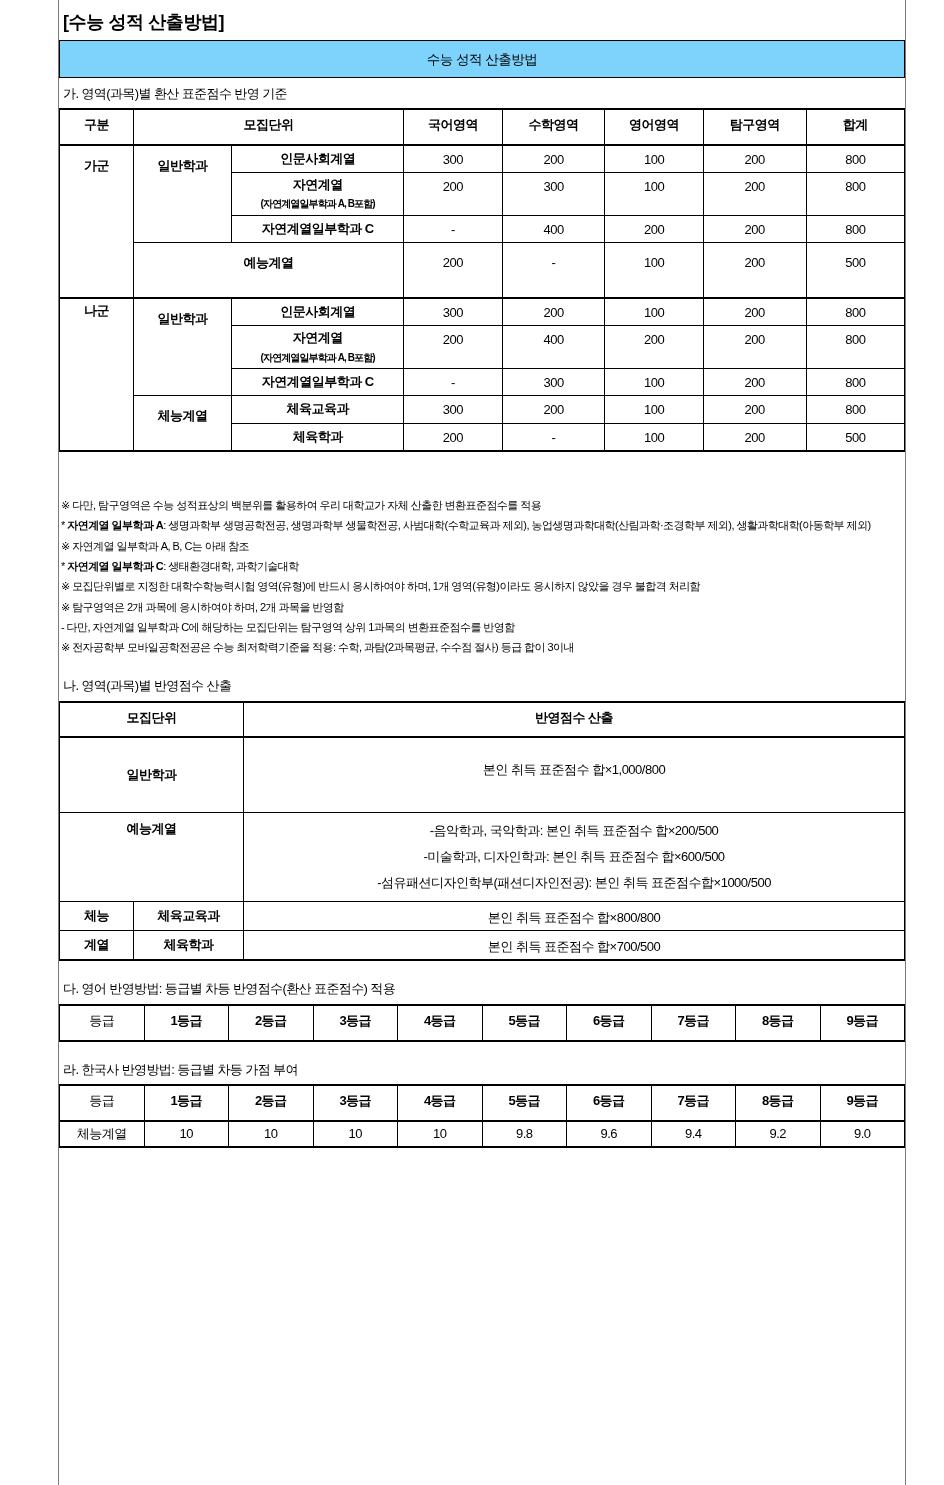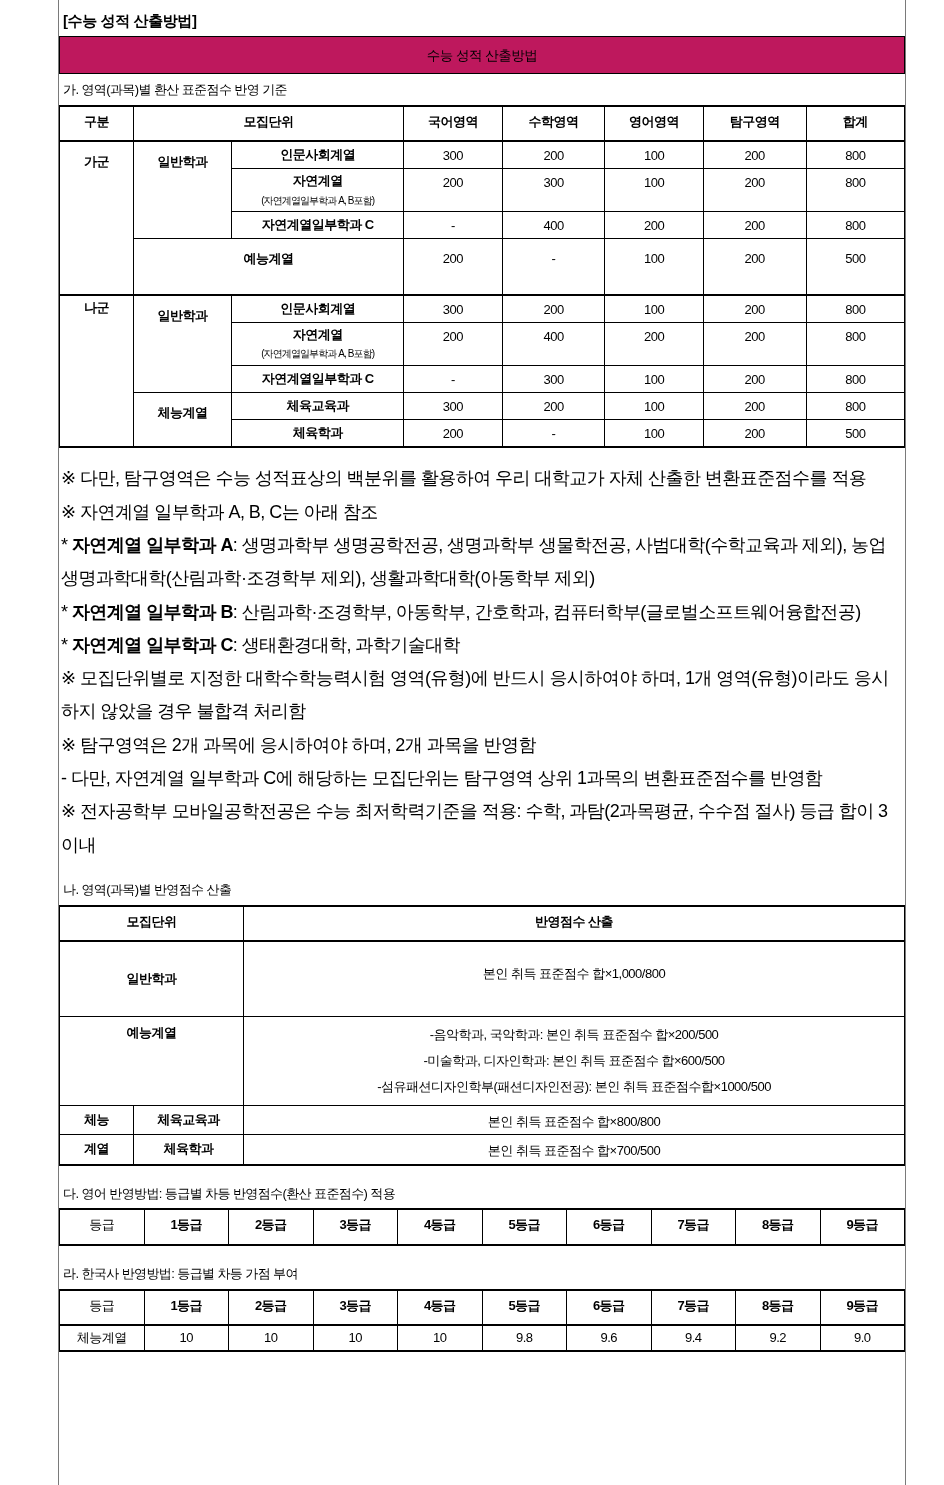--- a/index.html
+++ b/index.html
@@ -42,37 +42,37 @@
     position: absolute;
     left: 59px;
     top: 0;
     width: 846px;
     box-sizing: border-box;
     padding: 0;
   }
 
   
   .doc-heading {
-    font-size: 15px;
+    font-size: 18px;
     font-weight: bold;
     letter-spacing: -0.4px;
     margin: 12px 0 6px 4px;
     line-height: 1.2;
   }
 
   
   .title-box {
     border: 1px solid #000;
     height: 38px;
     line-height: 38px;
     text-align: center;
     font-size: 13.5px;
     letter-spacing: -0.5px;
     box-sizing: border-box;
-    background: #be185d;
+    background: #7dd3fc;
   }
 
   
   .sec-label {
     font-size: 13px;
     letter-spacing: -0.6px;
     padding: 8px 0 6px 4px;
     line-height: 1.3;
   }
   .sec-label.tight { padding-top: 6px; }
@@ -108,33 +108,34 @@
     padding: 7px 12px 10px;
   }
 
   
   .t-main td.grp { font-weight: bold; }
   .t-main td.sub { font-weight: bold; }
   .t-main td.unit { font-weight: bold; margin-top: 21px; }
   .t-main td.unit .sm {
     display: block;
     font-size: 10px;
-    font-weight: normal;
+    font-weight: bold;
     letter-spacing: -0.9px;
     margin-top: 5px;
   }
   .t-main td.num { font-weight: normal; }
   .t-main tr.grp-start > td { border-top: 2.2px solid #000; }
 
   
   .notes {
-    padding: 14px 2px 0 2px;
-    font-size: 18px;
+    padding: 7px 2px 0 2px;
+    font-size: 11px;
     letter-spacing: -0.55px;
     line-height: 1.85;
+    margin-top: 36px;
   }
   .notes p { margin: 0; }
   .notes b { font-weight: bold; }
 
   
   .t-calc td {
     text-align: left;
     padding: 6px 6px;
   }
   .t-calc td.c { text-align: center; font-weight: bold; }
@@ -262,23 +263,22 @@
             <td class="num" style="vertical-align: top; padding-top: 6px;">-</td>
             <td class="num" style="vertical-align: top; padding-top: 6px;">100</td>
             <td class="num" style="vertical-align: top; padding-top: 6px;">200</td>
             <td class="num" style="vertical-align: top; padding-top: 6px;">500</td>
           </tr>
         </tbody>
     </table>
 
     <div class="notes" id="notes-block">
         <p>※ 다만, 탐구영역은 수능 성적표상의 백분위를 활용하여 우리 대학교가 자체 산출한 변환표준점수를 적용</p>
+        <p>* <b>자연계열 일부학과 A</b>: 생명과학부 생명공학전공, 생명과학부 생물학전공, 사범대학(수학교육과 제외), 농업생명과학대학(산림과학·조경학부 제외), 생활과학대학(아동학부 제외)</p>
         <p>※ 자연계열 일부학과 A, B, C는 아래 참조</p>
-        <p>* <b>자연계열 일부학과 A</b>: 생명과학부 생명공학전공, 생명과학부 생물학전공, 사범대학(수학교육과 제외), 농업생명과학대학(산림과학·조경학부 제외), 생활과학대학(아동학부 제외)</p>
-        <p>* <b>자연계열 일부학과 B</b>: 산림과학·조경학부, 아동학부, 간호학과, 컴퓨터학부(글로벌소프트웨어융합전공)</p>
         <p>* <b>자연계열 일부학과 C</b>: 생태환경대학, 과학기술대학</p>
         <p>※ 모집단위별로 지정한 대학수학능력시험 영역(유형)에 반드시 응시하여야 하며, 1개 영역(유형)이라도 응시하지 않았을 경우 불합격 처리함</p>
         <p>※ 탐구영역은 2개 과목에 응시하여야 하며, 2개 과목을 반영함</p>
         <p>- 다만, 자연계열 일부학과 C에 해당하는 모집단위는 탐구영역 상위 1과목의 변환표준점수를 반영함</p>
         <p>※ 전자공학부 모바일공학전공은 수능 최저학력기준을 적용: 수학, 과탐(2과목평균, 수수점 절사) 등급 합이 3이내</p>
       </div>
 
     <div class="spacer-14"></div>
 
     <div class="sec-label tight">나. 영역(과목)별 반영점수 산출</div>

